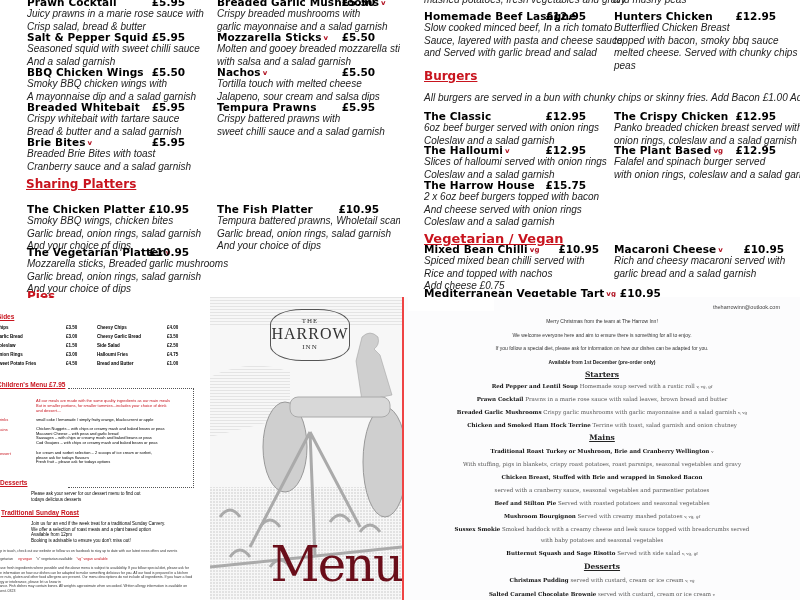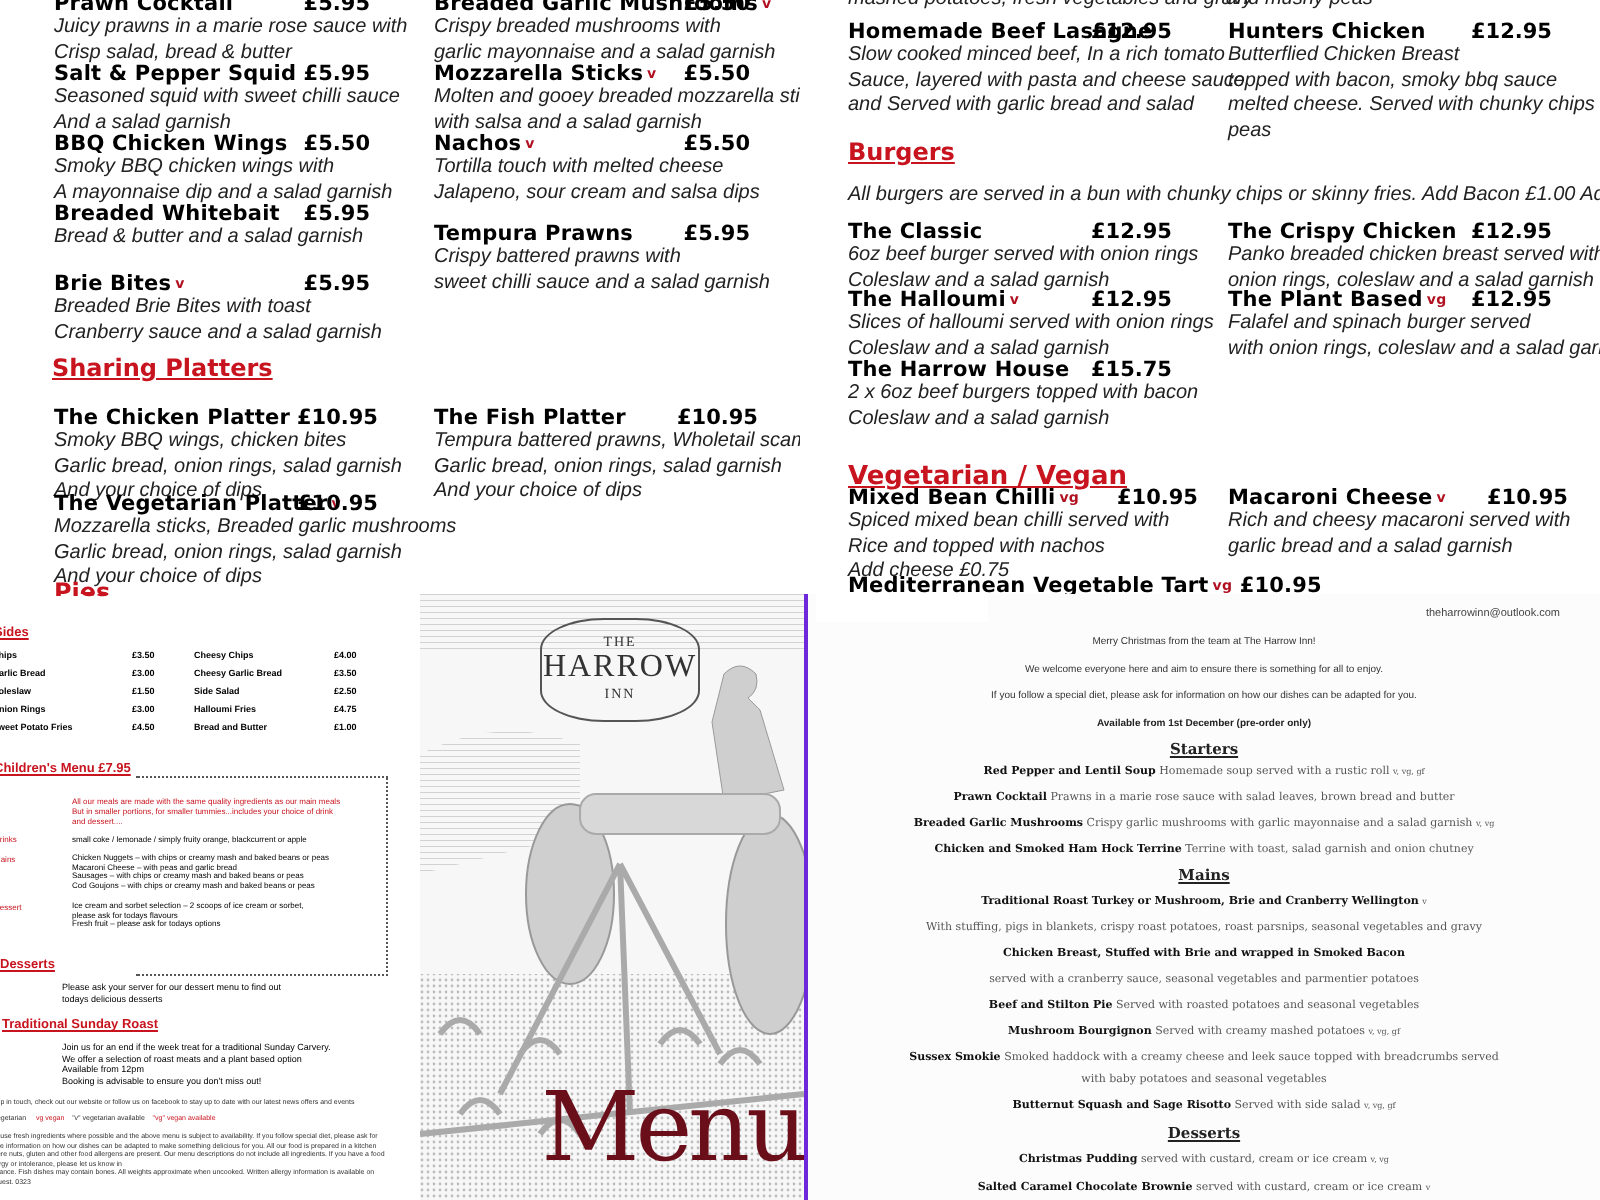--- a/index.html
+++ b/index.html
@@ -4,21 +4,21 @@
 <style>
   * { box-sizing: border-box; margin: 0; padding: 0; }
   html, body { width: 800px; height: 600px; overflow: hidden; background: #fff; }
   body { position: relative; font-family: "Liberation Sans", sans-serif; color: #000; }
 
   .panel { position: absolute; overflow: hidden; background: #fff; }
   #p-top-left { left: 0; top: 0; width: 400px; height: 297px; }
   #p-top-right { left: 400px; top: 0; width: 400px; height: 297px; }
   #p-bot-left { left: 0; top: 297px; width: 210px; height: 303px; }
   #p-bot-mid { left: 210px; top: 297px; width: 192px; height: 303px; background: #f4f4f4; }
-  #p-bot-right { left: 402px; top: 297px; width: 398px; height: 303px; background: #fcfcfd; border-left: 2px solid #6d28d9; }
+  #p-bot-right { left: 402px; top: 297px; width: 398px; height: 303px; background: #fcfcfd; border-left: 2px solid #ef4444; }
 
   .item { position: absolute; }
   .item .name { font-weight: 900; font-size: 10.5px; letter-spacing: 0.1px; white-space: nowrap; font-family: "DejaVu Sans", sans-serif; }
   .item .price { position: absolute; top: 0; font-weight: 900; font-size: 10.5px; font-family: "DejaVu Sans", sans-serif; }
   .item .desc { font-style: italic; font-size: 10px; line-height: 12.5px; color: #222; white-space: nowrap; }
   .diet { color: #b01020; font-size: 7px; font-weight: bold; margin-left: 2px; vertical-align: middle; }
 
   .section-title { position: absolute; color: #c8141e; font-weight: 900; font-size: 12px; text-decoration: underline; font-family: "DejaVu Sans", sans-serif; }
 
   
@@ -69,20 +69,21 @@
   </div>
   <div class="item" style="left:27px;top:66px;width:158px;">
     <div class="name">BBQ Chicken Wings</div>
     <span class="price" style="right:0">£5.50</span>
     <div class="desc">Smoky BBQ chicken wings with</div>
     <div class="desc">A mayonnaise dip and a salad garnish</div>
   </div>
   <div class="item" style="left:27px;top:101px;width:158px;">
     <div class="name">Breaded Whitebait</div>
     <span class="price" style="right:0">£5.95</span>
+    <div class="desc">Crispy whitebait with tartare sauce</div>
     <div class="desc">Bread &amp; butter and a salad garnish</div>
   </div>
   <div class="item" style="left:27px;top:136px;width:158px;">
     <div class="name"><span>Brie Bites</span><span class="diet">v</span></div>
     <span class="price" style="right:0">£5.95</span>
     <div class="desc">Breaded Brie Bites with toast</div>
     <div class="desc">Cranberry sauce and a salad garnish</div>
   </div>
 
   <div class="item" style="left:217px;top:-4px;width:158px;">
@@ -96,21 +97,21 @@
     <span class="price" style="right:0">£5.50</span>
     <div class="desc">Molten and gooey breaded mozzarella sticks</div>
     <div class="desc">with salsa and a salad garnish</div>
   </div>
   <div class="item" style="left:217px;top:66px;width:158px;">
     <div class="name"><span>Nachos</span><span class="diet">v</span></div>
     <span class="price" style="right:0">£5.50</span>
     <div class="desc">Tortilla touch with melted cheese</div>
     <div class="desc">Jalapeno, sour cream and salsa dips</div>
   </div>
-  <div class="item" style="left:217px;top:101px;width:158px;margin-top:10px;">
+  <div class="item" style="left:217px;top:101px;width:158px;">
     <div class="name">Tempura Prawns</div>
     <span class="price" style="right:0">£5.95</span>
     <div class="desc">Crispy battered prawns with</div>
     <div class="desc">sweet chilli sauce and a salad garnish</div>
   </div>
 
   <div class="section-title" style="left:26px;top:177px;">Sharing Platters</div>
 
   <div class="item" style="left:27px;top:203px;width:162px;">
     <div class="name">The Chicken Platter</div>
@@ -187,20 +188,21 @@
   <div class="item" style="left:214px;top:144px;width:162px;">
     <div class="name"><span>The Plant Based</span><span class="diet">vg</span></div>
     <span class="price" style="right:0">£12.95</span>
     <div class="desc">Falafel and spinach burger served</div>
     <div class="desc">with onion rings, coleslaw and a salad garnish</div>
   </div>
   <div class="item" style="left:24px;top:179px;width:162px;">
     <div class="name">The Harrow House</div>
     <span class="price" style="right:0">£15.75</span>
     <div class="desc">2 x 6oz beef burgers topped with bacon</div>
+    <div class="desc">And cheese served with onion rings</div>
     <div class="desc">Coleslaw and a salad garnish</div>
   </div>
 
   <div class="section-title" style="left:24px;top:231px;font-size:13px;">Vegetarian / Vegan</div>
 
   <div class="item" style="left:24px;top:243px;width:175px;">
     <div class="name"><span>Mixed Bean Chilli</span><span class="diet">vg</span></div>
     <span class="price" style="right:0">£10.95</span>
     <div class="desc">Spiced mixed bean chilli served with</div>
     <div class="desc">Rice and topped with nachos</div>

